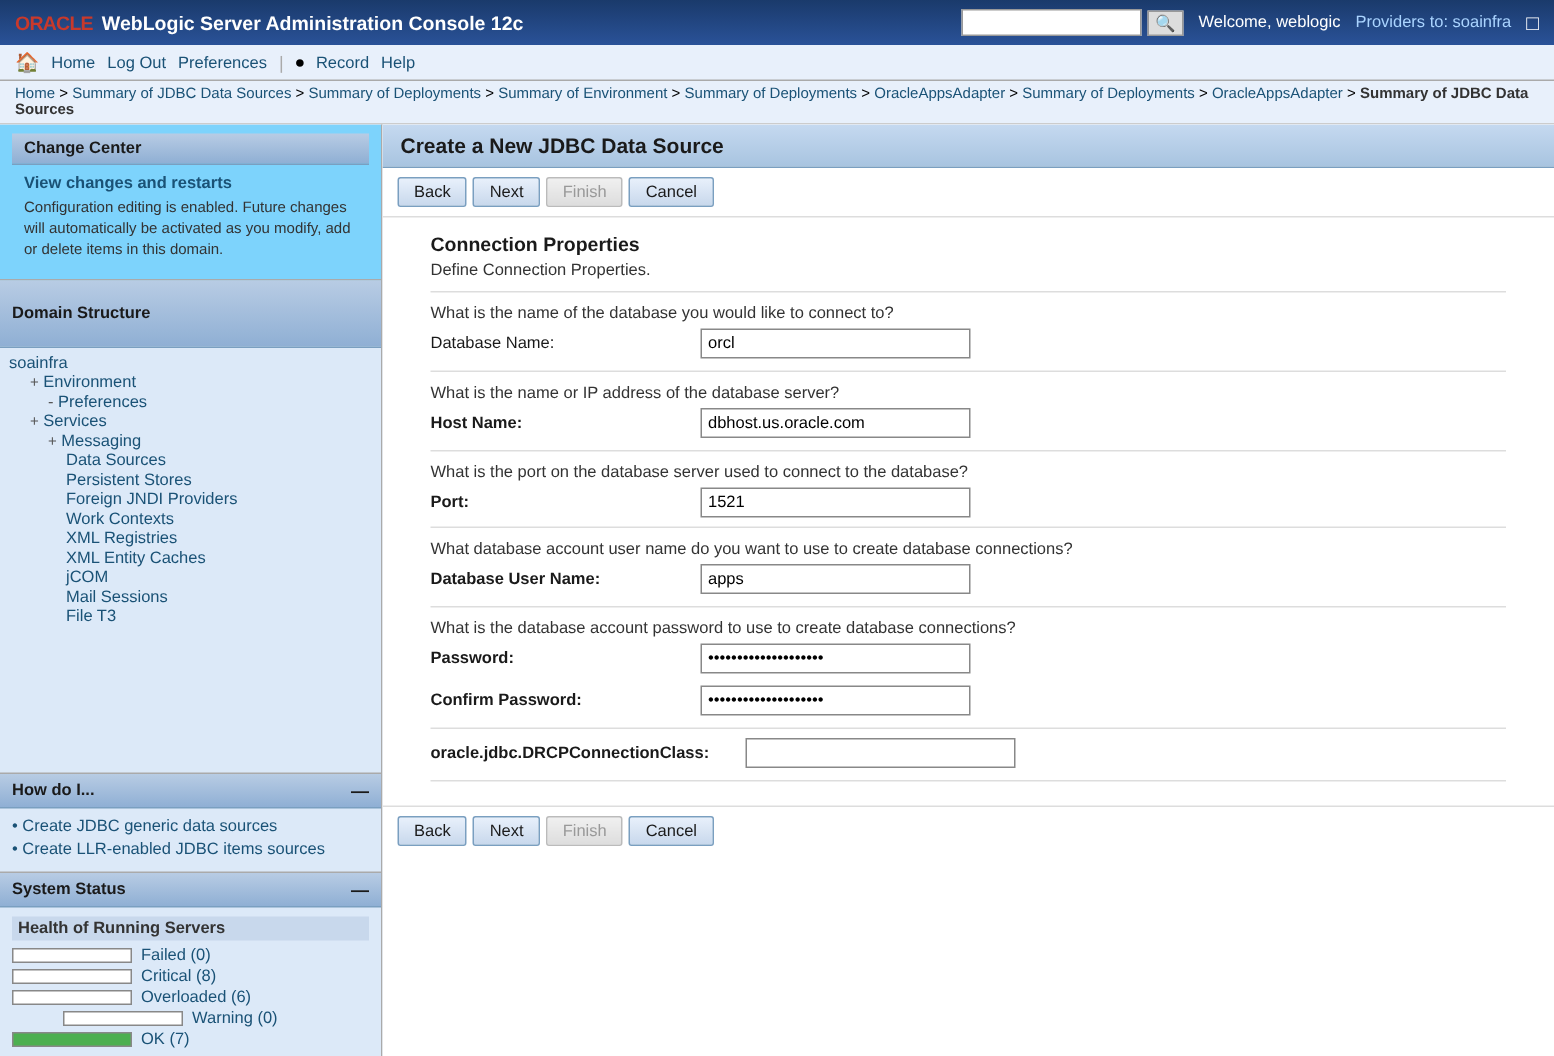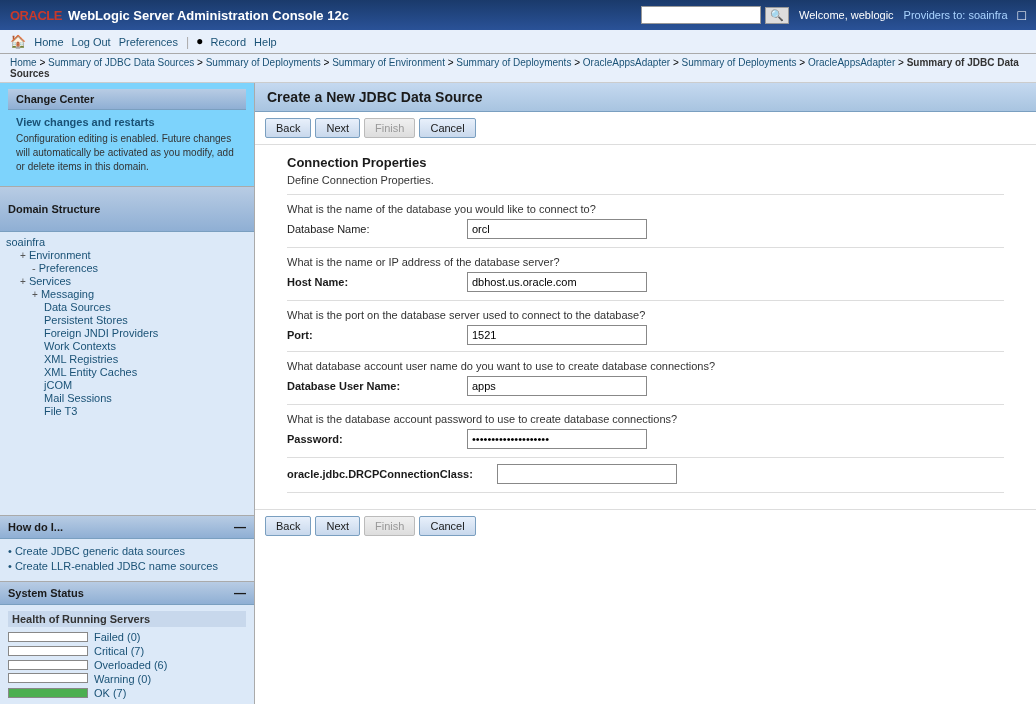--- a/index.html
+++ b/index.html
@@ -207,44 +207,44 @@
       </div>
     </div>
 
     <div id="how-do-i" style="border-bottom:1px solid #aaa;">
       <div style="background:linear-gradient(to bottom,#b8cce4,#8fafd4); padding:4px 8px; font-weight:bold; font-size:11px; color:#1a1a1a; border-bottom:1px solid #7a9fc0; display:flex; justify-content:space-between; align-items:center;">
         <span>How do I...</span>
         <span style="cursor:pointer; font-size:12px;">—</span>
       </div>
       <div style="padding:6px 8px;">
         <a href="#" style="color:#1a5276; text-decoration:none; font-size:11px; display:block; margin-bottom:3px;">• Create JDBC generic data sources</a>
-        <a href="#" style="color:#1a5276; text-decoration:none; font-size:11px; display:block; margin-bottom:3px;">• Create LLR-enabled JDBC name sources</a>
+        <a href="#" style="color:#1a5276; text-decoration:none; font-size:11px; display:block; margin-bottom:3px;">• Create LLR-enabled JDBC items sources</a>
       </div>
     </div>
 
     <div id="system-status">
       <div style="background:linear-gradient(to bottom,#b8cce4,#8fafd4); padding:4px 8px; font-weight:bold; font-size:11px; color:#1a1a1a; border-bottom:1px solid #7a9fc0; display:flex; justify-content:space-between; align-items:center;">
         <span>System Status</span>
         <span style="cursor:pointer; font-size:12px;">—</span>
       </div>
       <div style="padding:6px 8px;">
         <div style="font-size:11px; font-weight:bold; color:#333; margin-bottom:4px; background:#c8d8ec; padding:2px 4px;">Health of Running Servers</div>
         <div style="display:flex; align-items:center; margin-bottom:2px;">
           <div style="width:80px; height:10px; border:1px solid #888; background:white; margin-right:6px;"></div>
           <a href="#" style="font-size:11px; color:#1a5276; text-decoration:none;">Failed (0)</a>
         </div>
         <div style="display:flex; align-items:center; margin-bottom:2px;">
           <div style="width:80px; height:10px; border:1px solid #888; background:white; margin-right:6px;"></div>
-          <a href="#" style="font-size:11px; color:#1a5276; text-decoration:none;">Critical (7)</a>
+          <a href="#" style="font-size:11px; color:#1a5276; text-decoration:none;">Critical (8)</a>
         </div>
         <div style="display:flex; align-items:center; margin-bottom:2px;">
           <div style="width:80px; height:10px; border:1px solid #888; background:white; margin-right:6px;"></div>
           <a href="#" style="font-size:11px; color:#1a5276; text-decoration:none;">Overloaded (6)</a>
         </div>
-        <div style="display:flex; margin-bottom:2px;">
+        <div style="display:flex; align-items:center; margin-bottom:2px;margin-left:34px;">
           <div style="width:80px; height:10px; border:1px solid #888; background:white; margin-right:6px;"></div>
           <a href="#" style="font-size:11px; color:#1a5276; text-decoration:none;">Warning (0)</a>
         </div>
         <div style="display:flex; align-items:center; margin-bottom:2px;">
           <div style="width:80px; height:10px; border:1px solid #888; background:#4caf50; margin-right:6px;"></div>
           <a href="#" style="font-size:11px; color:#1a5276; text-decoration:none;">OK (7)</a>
         </div>
       </div>
     </div>
 
@@ -299,20 +299,24 @@
       </div>
 
       <hr style="border:none; border-top:1px solid #ddd; margin:6px 0;">
 
       <div style="font-size:11px; color:#333; margin-bottom:4px; margin-top:8px;">What is the database account password to use to create database connections?</div>
       <div style="display:flex; align-items:center; margin-bottom:8px;">
         <div style="width:180px; font-size:11px; font-weight:bold; color:#1a1a1a;">Password:</div>
         <input type="password" style="width: 180px; height: 20px; border: 1px solid rgb(136, 136, 136); padding: 2px 4px; font-size: 11px;" value="••••••••••••••••••••">
       </div>
 
+      <div style="display:flex; align-items:center; margin-bottom:8px;">
+        <div style="width:180px; font-size:11px; font-weight:bold; color:#1a1a1a;">Confirm Password:</div>
+        <input type="password" style="width: 180px; height: 20px; border: 1px solid rgb(136, 136, 136); padding: 2px 4px; font-size: 11px;" value="••••••••••••••••••••">
+      </div>
 
       <hr style="border:none; border-top:1px solid #ddd; margin:6px 0;">
 
 
       <div style="display:flex; align-items:center; margin-bottom:8px;">
         <div style="width:210px; font-size:11px; font-weight:bold; color:#1a1a1a;">oracle.jdbc.DRCPConnectionClass:</div>
         <input type="text" style="width: 180px; height: 20px; border: 1px solid rgb(136, 136, 136); padding: 2px 4px; font-size: 11px;" value="">
       </div>
 
       <hr style="border:none; border-top:1px solid #ddd; margin:6px 0;">

